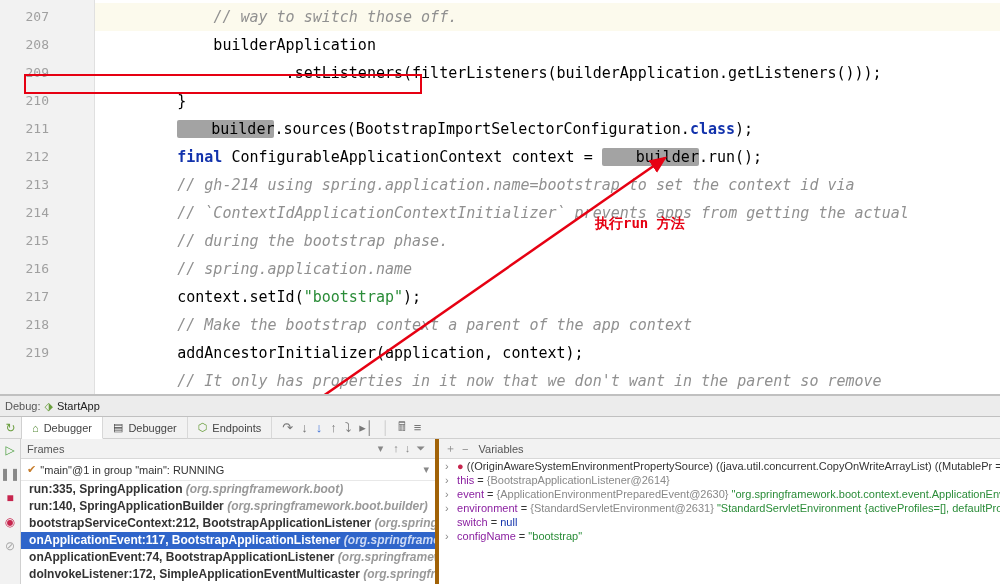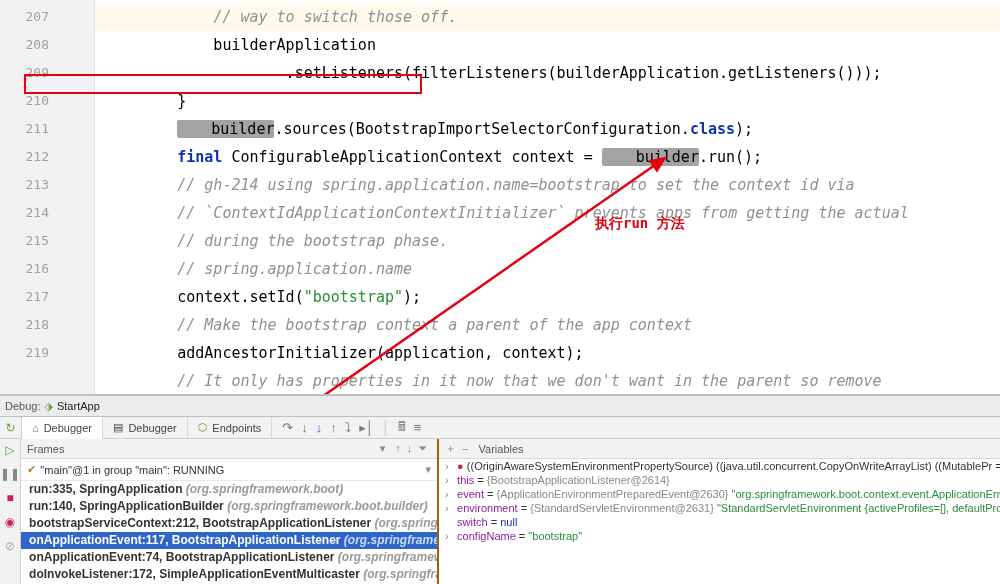--- a/index.html
+++ b/index.html
@@ -19,21 +19,21 @@
 .debug-bar { height: 22px; background: #ececec; border-top: 1px solid #c0c0c0; border-bottom: 1px solid #c0c0c0; display: flex; align-items: center; padding-left: 5px; font-size: 11px; }
 .debug-bar .lbl { color: #555; margin-right: 4px; }
 .debug-bar .app { color: #222; display: flex; align-items: center; gap: 4px; }
 .tabs { height: 22px; background: #f2f2f2; display: flex; align-items: stretch; border-bottom: 1px solid #d0d0d0; }
 .tabs .side { width: 22px; border-right: 1px solid #d0d0d0; display: flex; align-items: center; justify-content: center; color: #6a9e3e; }
 .tab { padding: 0 10px; display: flex; align-items: center; gap: 5px; font-size: 11px; color: #444; border-right: 1px solid #d8d8d8; background: #fff; border-bottom: 1px solid #fff; margin-bottom: -1px; }
 .tab.inactive { background: #f2f2f2; border-bottom: 1px solid #d0d0d0; }
 .toolbar-icons { display: flex; align-items: center; gap: 8px; padding-left: 10px; color: #777; font-size: 13px; }
 .panels { display: flex; height: 145px; }
 .left-rail { width: 22px; background: #f2f2f2; border-right: 1px solid #d0d0d0; display: flex; flex-direction: column; align-items: center; padding-top: 4px; gap: 10px; color: #888; font-size: 12px; }
-.frames { width: 418px; border-right: 2px solid #a16207; display: flex; flex-direction: column; }
+.frames { width: 418px; border-right: 4px solid #a16207; display: flex; flex-direction: column; }
 .panel-head { height: 20px; background: #f2f2f2; border-bottom: 1px solid #d8d8d8; display: flex; align-items: center; padding: 0 6px; font-size: 11px; color: #555; }
 .thread-row { height: 22px; display: flex; align-items: center; padding: 0 6px; font-size: 11px; color: #333; border-bottom: 1px solid #e8e8e8; position: relative; }
 .thread-row .chk { color: #c77d2c; margin-right: 4px; }
 .stack { flex: 1; overflow: hidden; font-size: 12px; font-weight: bold; }
 .stack-row { height: 17px; line-height: 17px; padding: 0 8px; white-space: nowrap; overflow: hidden; color: #333; }
 .stack-row .pkg { color: #999; font-style: italic; }
 .stack-row.sel { background: #2f65ca; color: #fff; }
 .stack-row.sel .pkg { color: #cddaf4; }
 .red-box { position: absolute; border: 2px solid #e60012; pointer-events: none; }
 .vars { flex: 1; display: flex; flex-direction: column; }

